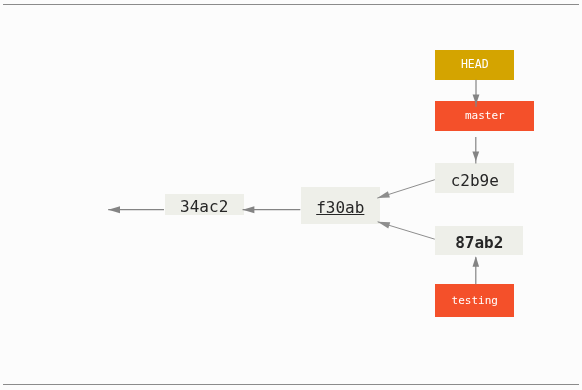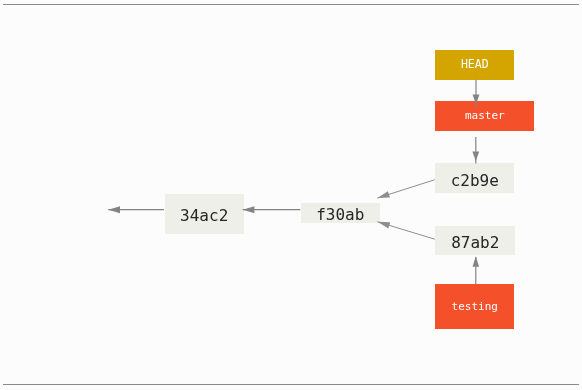--- a/index.html
+++ b/index.html
@@ -79,30 +79,30 @@
 
   <div class="node head" style="left: 435.3px; top: 49.7px; width: 79px; height: 30px;">
     <span>HEAD</span>
   </div>
   <div class="node branch" style="left: 435.3px; top: 93px; width: 99px; height: 29.8px; margin-top: 8px;">
     <span>master</span>
   </div>
   <div class="node commit" style="left: 435.3px; top: 163.4px; width: 79px; height: 30.1px;">
     <span>c2b9e</span>
   </div>
-  <div class="node commit" style="left: 164.7px; top: 194.2px; width: 79px; height: 40px;">
+  <div class="node commit" style="left: 164.7px; top: 194.2px; width: 79px; height: 21px;">
     <span>34ac2</span>
   </div>
-  <div class="node commit" style="left: 300.8px; top: 203px; width: 79px; height: 20px;">
+  <div class="node commit" style="left: 300.8px; top: 187px; width: 79px; height: 37px; text-decoration: underline;">
     <span>f30ab</span>
   </div>
-  <div class="node commit" style="left: 435.3px; top: 225.8px; width: 80px; height: 29.7px;">
+  <div class="node commit" style="left: 435.3px; top: 225.8px; width: 88px; height: 29.7px; font-weight: bold;">
     <span>87ab2</span>
   </div>
-  <div class="node branch" style="left: 435.3px; top: 284.3px; width: 79px; height: 45px;">
+  <div class="node branch" style="left: 435.3px; top: 284.3px; width: 79px; height: 33px;">
     <span>testing</span>
   </div>
 
   <svg class="arrows" id="arrows" viewBox="0 0 582 390">
     <g>
         <line x1="476" y1="79.7" x2="476" y2="106.80000000000001" stroke="#848484" stroke-width="1.2"></line>
         <path d="M 476,104.4 L 472.55,94.40 L 479.45,94.40 Z" fill="#848484"></path>
       </g>
     <g>
         <line x1="475.8" y1="137" x2="475.8" y2="163.39999999999998" stroke="#848484" stroke-width="1.2"></line>

